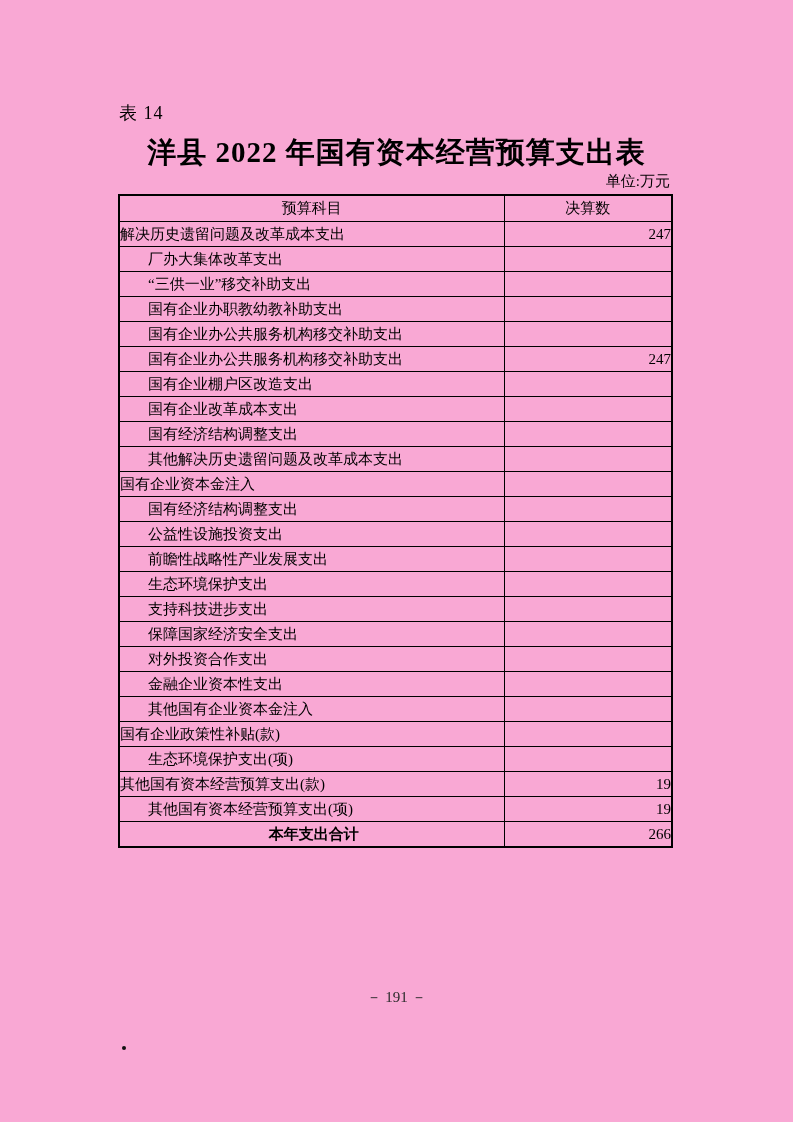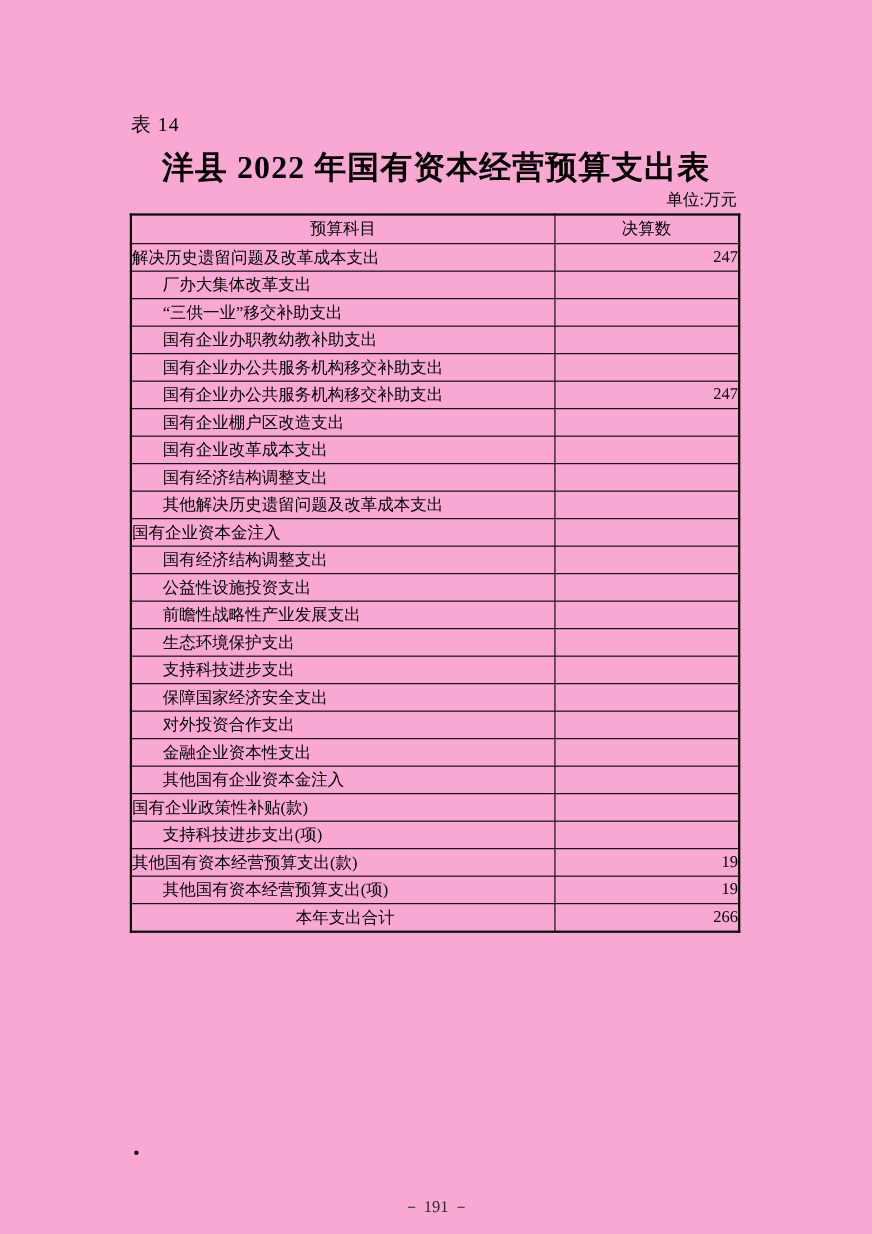--- a/index.html
+++ b/index.html
@@ -73,29 +73,30 @@
   td.subject-cell {
     text-align: left;
     padding-left: 10px;
   }
   td.subject-cell.level-1 {
     padding-left: 28px;
   }
   tr.total-row td.subject-cell {
     text-align: center;
     padding-left: 4px;
+    font-weight: bold;
   }
   td.value-cell {
     text-align: right;
     padding-right: 3px;
   }
   .page-number {
     position: absolute;
     left: 0;
-    top: 1088px;
+    top: 988px;
     width: 793px;
     text-align: center;
     font-size: 15px;
     color: #2a2a2a;
     white-space: pre;
   }
   .stray-dot {
     position: absolute;
     left: 122px;
     top: 1046px;
@@ -206,21 +207,21 @@
         </tr>
         <tr>
           <td class="subject-cell level-1">其他国有企业资本金注入</td>
           <td class="value-cell"></td>
         </tr>
         <tr>
           <td class="subject-cell level-0">国有企业政策性补贴(款)</td>
           <td class="value-cell"></td>
         </tr>
         <tr>
-          <td class="subject-cell level-1">支持科技进步支出(项)</td>
+          <td class="subject-cell level-1">生态环境保护支出(项)</td>
           <td class="value-cell"></td>
         </tr>
         <tr>
           <td class="subject-cell level-0">其他国有资本经营预算支出(款)</td>
           <td class="value-cell">19</td>
         </tr>
         <tr>
           <td class="subject-cell level-1">其他国有资本经营预算支出(项)</td>
           <td class="value-cell">19</td>
         </tr>

